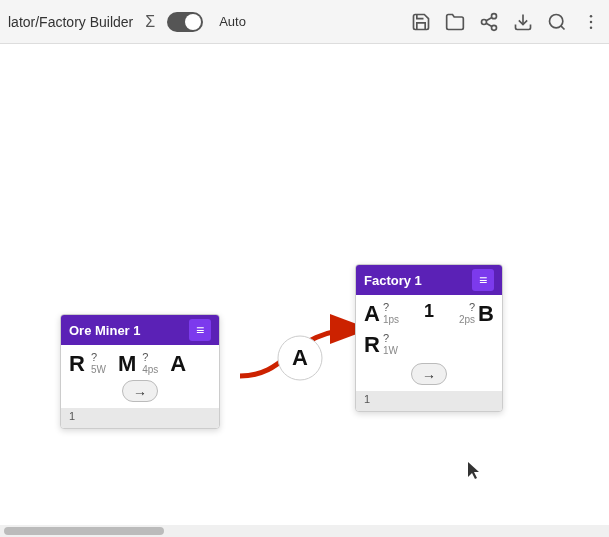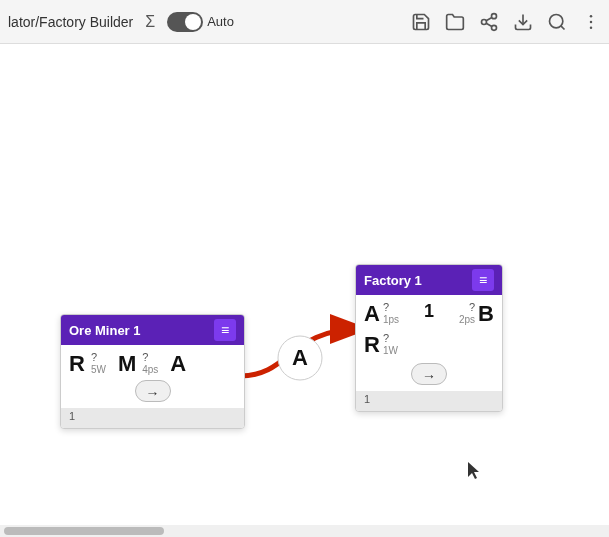--- a/index.html
+++ b/index.html
@@ -53,20 +53,21 @@
       height: 16px;
       background: #fff;
       border-radius: 50%;
       position: absolute;
       top: 2px;
       right: 2px;
     }
     .toggle-label {
       font-size: 13px;
       color: #333;
+      margin-left: 12px;
     }
     .toolbar-icons {
       display: flex;
       align-items: center;
       gap: 14px;
       margin-left: auto;
     }
     .toolbar-icon {
       font-size: 18px;
       color: #555;
@@ -80,21 +81,21 @@
       width: 609px;
       height: 493px;
       background: #fff;
       position: relative;
       overflow: hidden;
     }
 
     
     .node-card {
       position: absolute;
-      width: 185px;
+      width: 160px;
       border-radius: 4px;
       border: 1px solid #ccc;
       background: #fff;
       box-shadow: 0 2px 6px rgba(0,0,0,0.15);
       overflow: hidden;
     }
 
     .node-header {
       background: #5b21b6;
       color: #fff;

